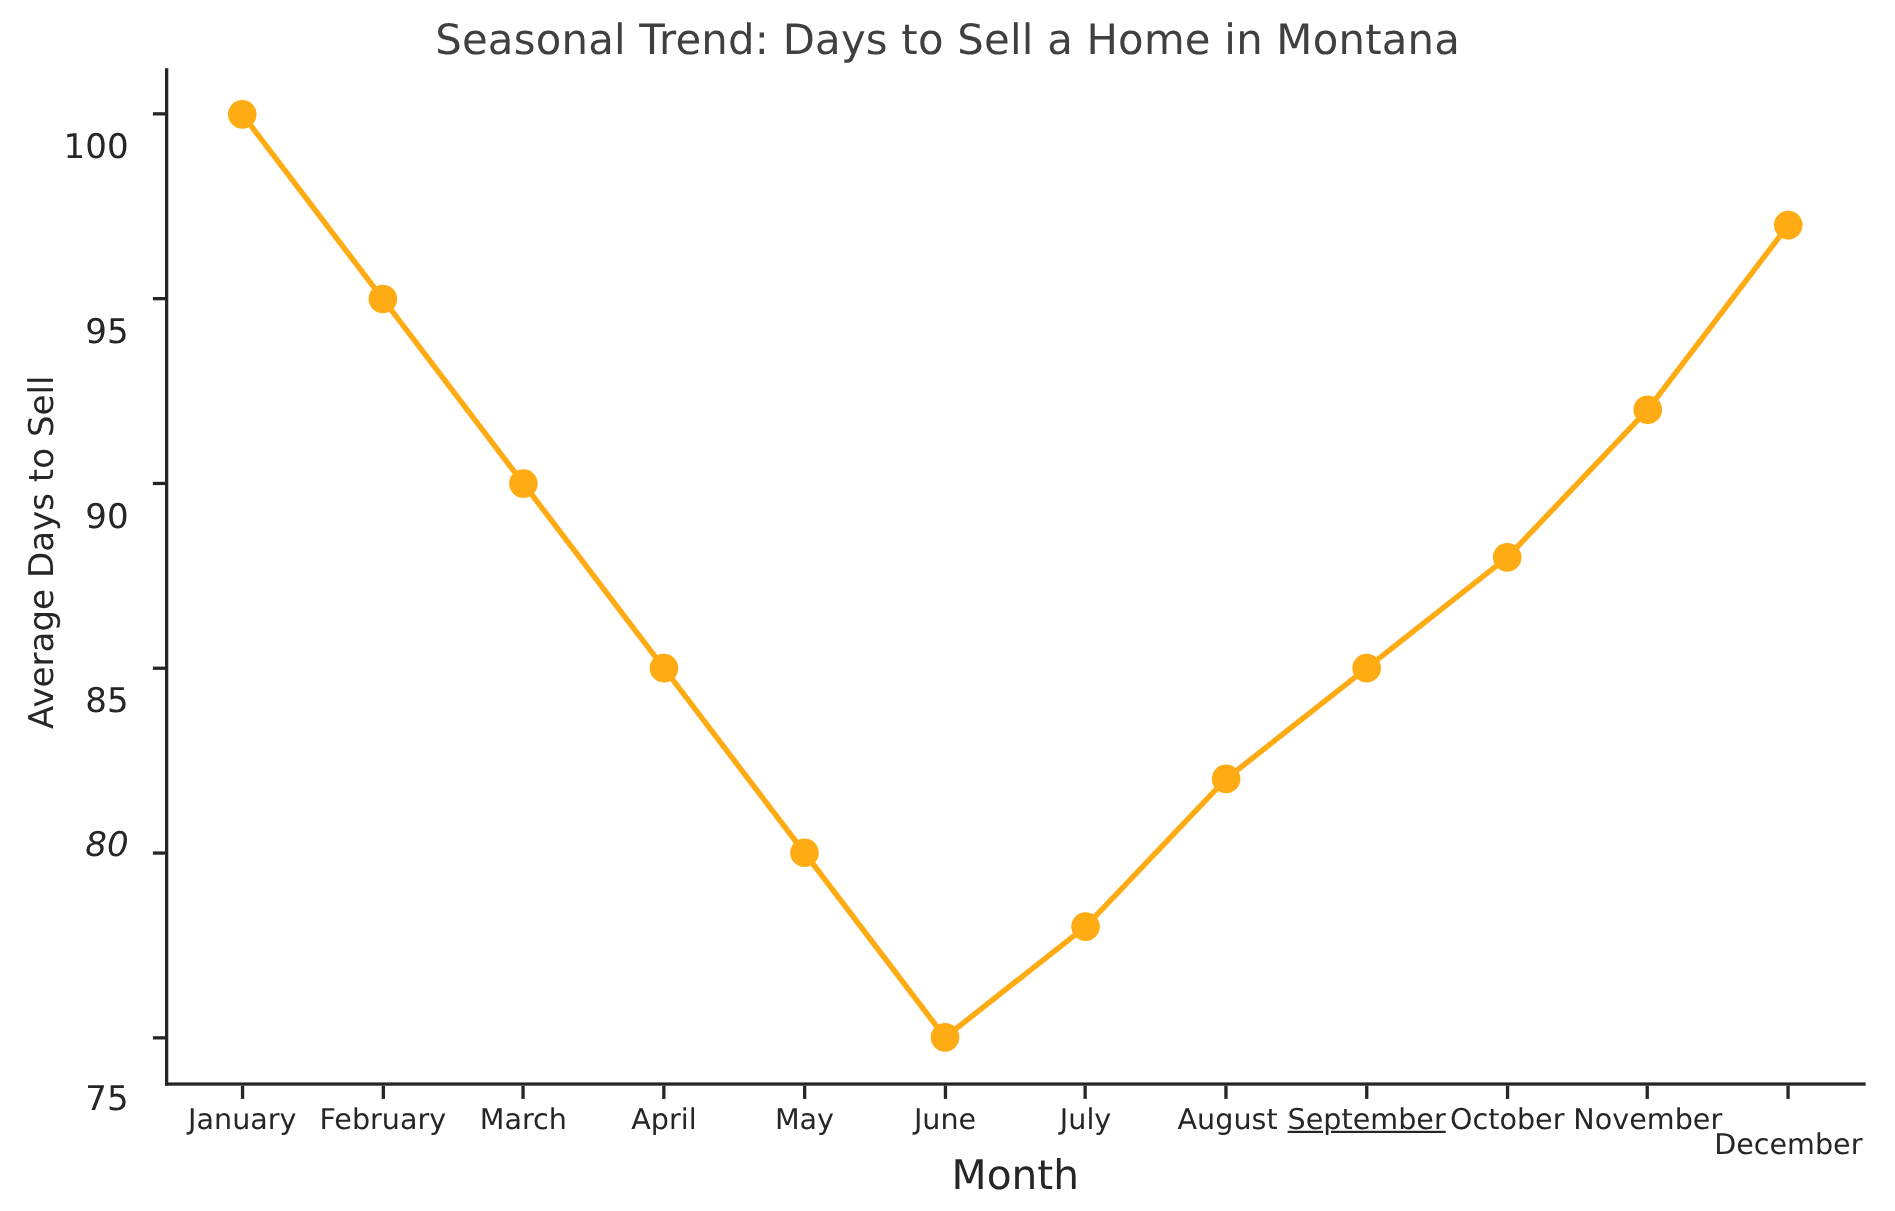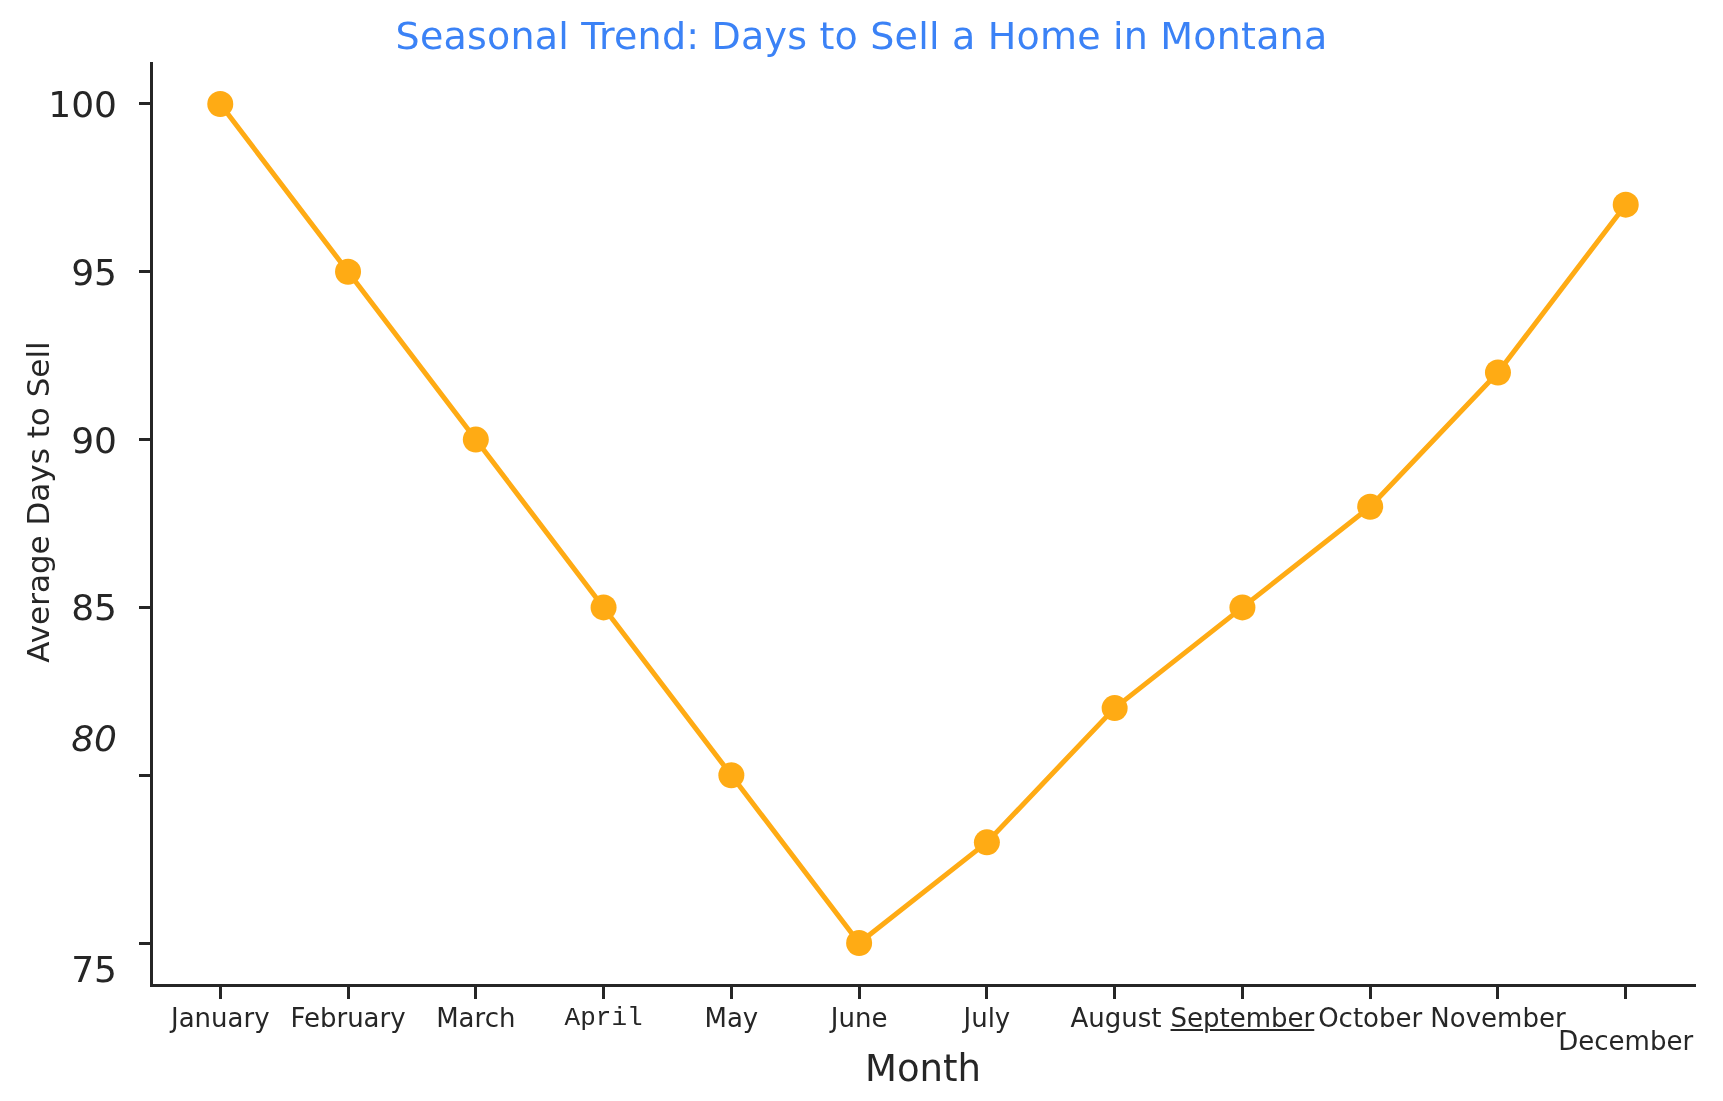--- a/index.html
+++ b/index.html
@@ -15,21 +15,21 @@
     font-family: "DejaVu Sans", sans-serif;
     overflow: hidden;
   }
   #chart-title {
     position: absolute;
     left: 0;
     top: 14px;
     width: 1723px;
     text-align: center;
     font-size: 38px;
-    color: #3b82f6;
+    color: #404040;
     letter-spacing: 0.2px;
     white-space: nowrap;
   }
   #spine-left {
     position: absolute;
     left: 150px;
     top: 62px;
     width: 3px;
     height: 925px;
     background: #262626;
@@ -46,25 +46,26 @@
     position: absolute;
     left: 139px;
     width: 12px;
     height: 3px;
     background: #262626;
   }
   .ytick-label {
     position: absolute;
     right: 1592px;
     text-align: right;
-    font-size: 36px;
+    font-size: 31px;
     color: #262626;
     white-space: nowrap;
     transform: translateY(-50%);
     padding-right: 14px;
+    margin-top: 30px;
   }
   .xtick-mark {
     position: absolute;
     top: 987px;
     width: 3px;
     height: 12px;
     background: #262626;
   }
   .xtick-label {
     position: absolute;
@@ -128,21 +129,21 @@
       <div class="ytick-label" style="top: 103.955px;">100</div>
     </div>
   <div id="ticks-x">
       <div class="xtick-mark" style="left: 218.773px;"></div>
       <div class="xtick-label" style="left: 220.273px;">January</div>
       <div class="xtick-mark" style="left: 346.541px;"></div>
       <div class="xtick-label" style="left: 348.041px;">February</div>
       <div class="xtick-mark" style="left: 474.31px;"></div>
       <div class="xtick-label" style="left: 475.81px;">March</div>
       <div class="xtick-mark" style="left: 602.079px;"></div>
-      <div class="xtick-label" style="left: 603.579px; font-family: Liberation Mono, monospace;">April</div>
+      <div class="xtick-label" style="left: 603.579px;">April</div>
       <div class="xtick-mark" style="left: 729.847px;"></div>
       <div class="xtick-label" style="left: 731.347px;">May</div>
       <div class="xtick-mark" style="left: 857.616px;"></div>
       <div class="xtick-label" style="left: 859.116px;">June</div>
       <div class="xtick-mark" style="left: 985.384px;"></div>
       <div class="xtick-label" style="left: 986.884px;">July</div>
       <div class="xtick-mark" style="left: 1113.15px;"></div>
       <div class="xtick-label" style="left: 1116px;">August</div>
       <div class="xtick-mark" style="left: 1240.92px;"></div>
       <div class="xtick-label" style="left: 1242.42px; text-decoration: underline;">September</div>

